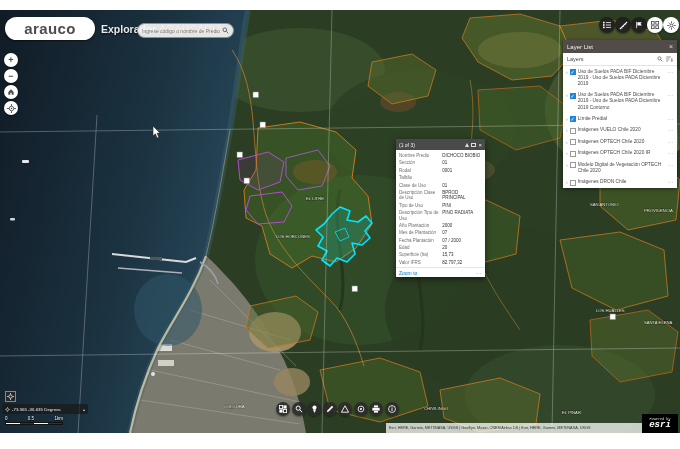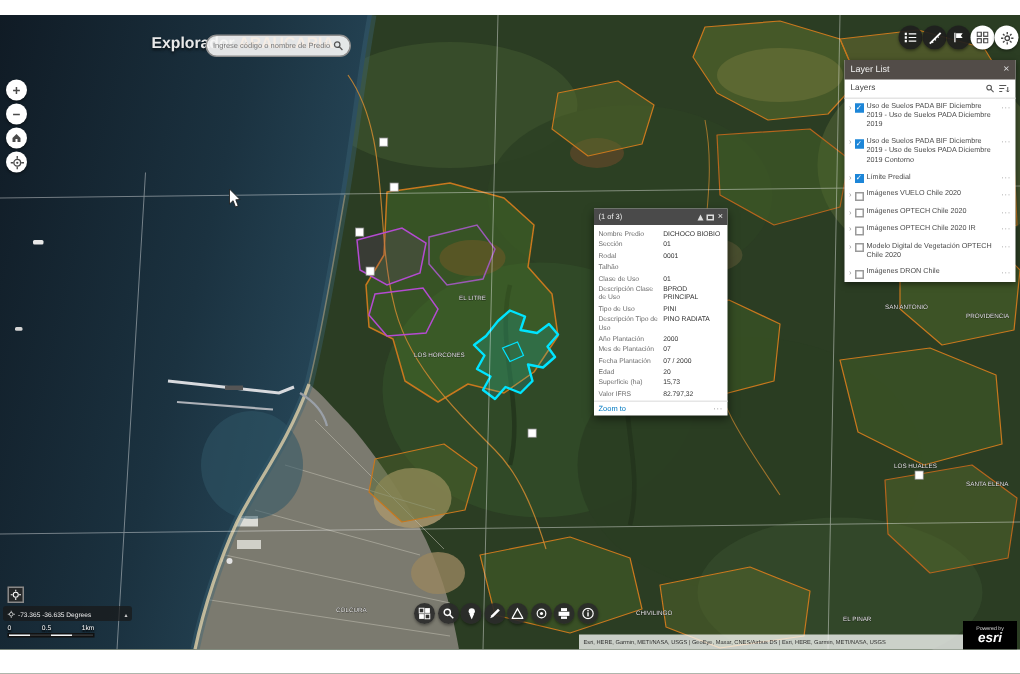--- a/index.html
+++ b/index.html
@@ -87,21 +87,21 @@
     text-shadow:0 0 2px #000, 0 1px 1px #000; }
   .scaleruler { margin-top:1px; height:3px; display:flex; border:0.5px solid #111; }
   .scaleruler div { flex:1; }
   .scaleruler .w { background:#f5f5f5; } .scaleruler .b { background:#333; }
 
   
   .attrib { position:absolute; left:386px; top:413px; width:256px; height:10px; background:rgba(255,255,255,.75);
     display:flex; align-items:center; padding:0 3px; overflow:hidden; z-index:24; }
   .attrib span { font-size:3.8px; color:#323232; white-space:nowrap; }
   .esriblock { position:absolute; left:642px; top:404px; width:36px; height:19px; background:#000; color:#fff;
-    display:flex; flex-direction:column; align-items:center; justify-content:center; z-index:26; }
+    display:flex; flex-direction:column; align-items:center; justify-content:center; z-index:26;font-family:Liberation Mono, monospace; }
   .esriblock .pby { font-size:3.5px; color:#ddd; }
   .esriblock .esri { font-size:9px; font-weight:bold; font-style:italic; line-height:9px; }
 
   
   .cursor { position:absolute; left:152px; top:116px; z-index:50; pointer-events:none; }
 </style>
 </head>
 <body>
 
 <div class="page">
@@ -219,20 +219,23 @@
         <text x="644" y="202">PROVIDENCIA</text>
         <text x="596" y="302">LOS HUALLES</text>
         <text x="644" y="314">SANTA ELENA</text>
         <text x="424" y="400">CHIVILINGO</text>
         <text x="224" y="398">COLCURA</text>
         <text x="562" y="404">EL PINAR</text>
         <text x="276" y="228">LOS HORCONES</text>
       </g>
     </svg>
 
+    <div class="logo-pill">
+      <span>arauco</span>
+    </div>
     <div class="app-title">
       <span class="plain">Explorador</span>
       <span class="accent">ARAUCARIA</span>
     </div>
     <div class="searchbox">
       <input type="text" placeholder="Ingrese código o nombre de Predio" style="">
       <svg width="7" height="7" viewBox="0 0 10 10">
         <circle cx="4" cy="4" r="2.6" fill="none" stroke="#555" stroke-width="1.2"></circle>
         <line x1="6" y1="6" x2="9" y2="9" stroke="#555" stroke-width="1.2"></line>
       </svg>

